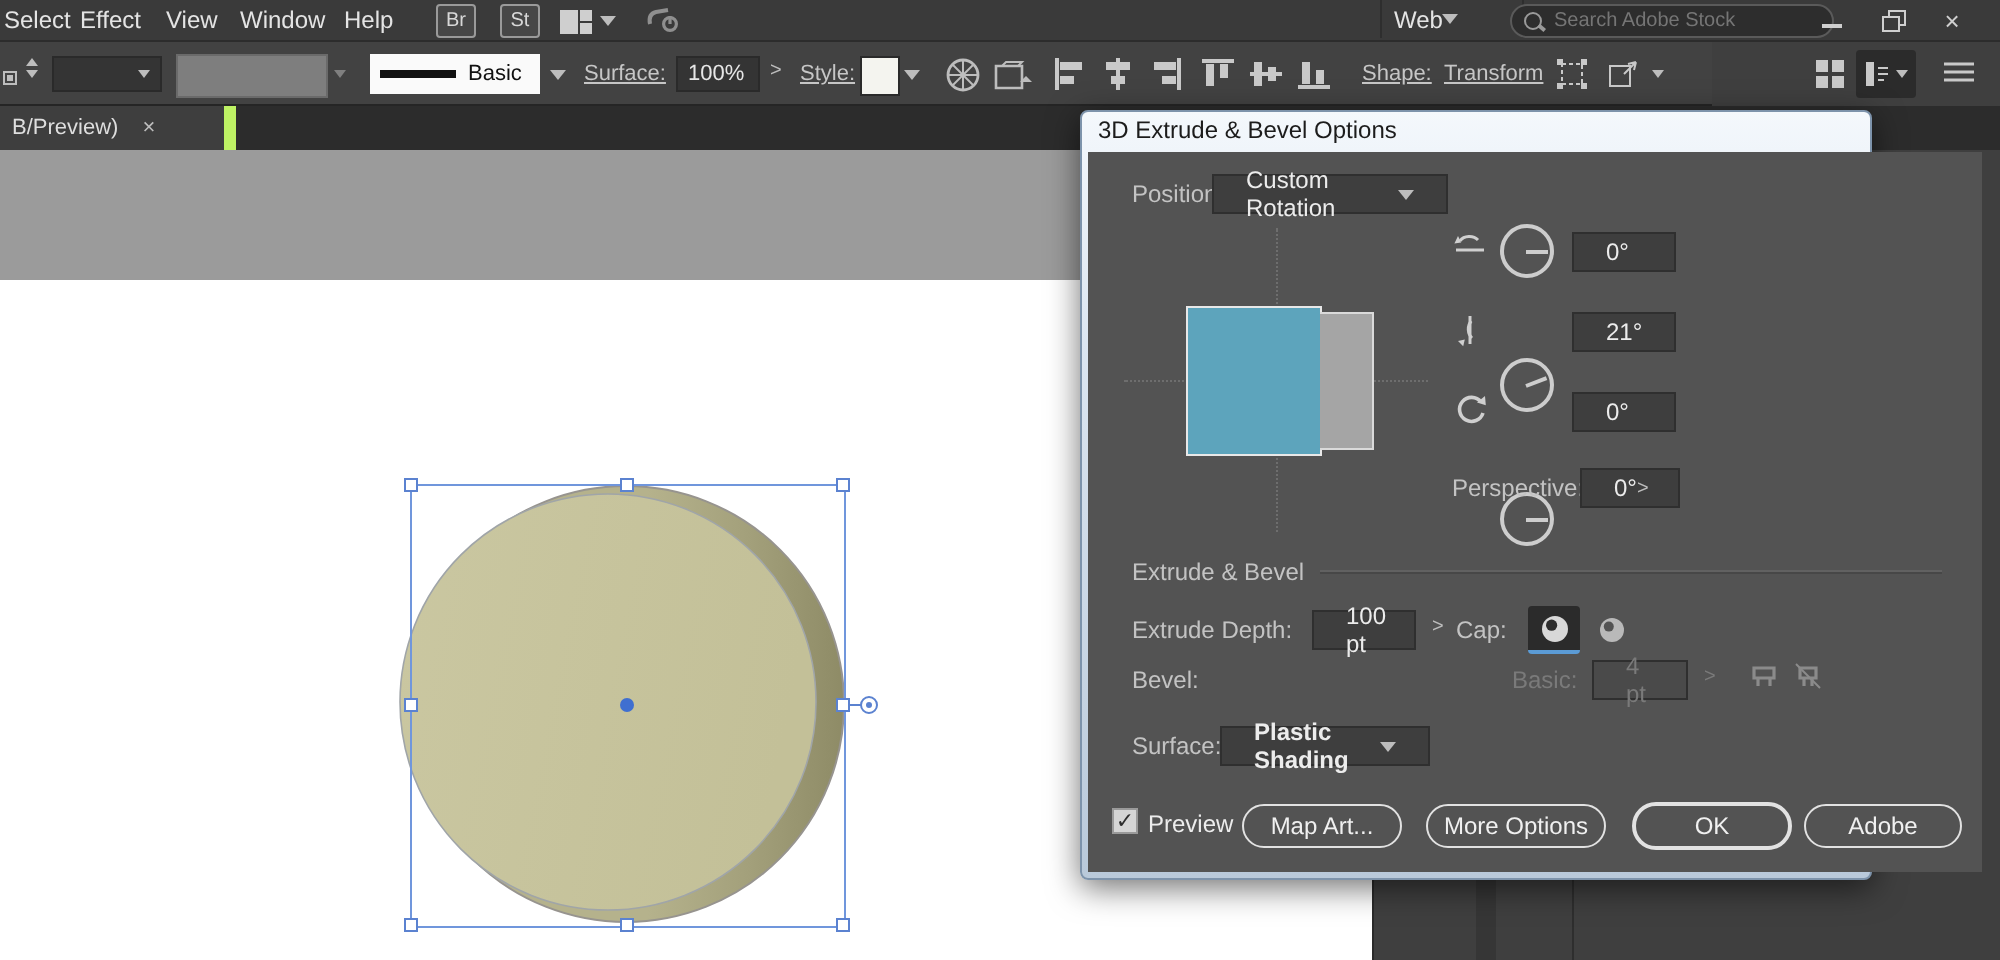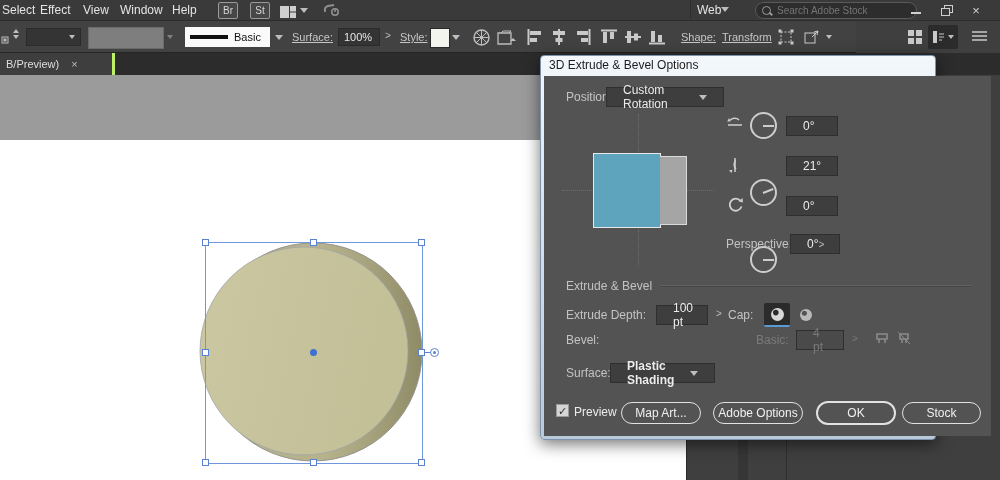--- a/index.html
+++ b/index.html
@@ -22,21 +22,21 @@
   .min-glyph{width:10px;height:1px;border-bottom:2px solid #cfcfcf;margin:10px auto 0;}
   
   #controlbar{left:0;top:21px;width:856px;height:31px;background:#424242;border-bottom:1px solid #252525;}
   .cb-lbl{color:#c6c6c6;font-size:11px;top:10px;text-decoration:underline;}
   .cb-field{background:#343434;border:1px solid #2a2a2a;color:#e6e6e6;font-size:11px;display:flex;align-items:center;padding:0 5px;box-sizing:border-box;}
   .chev-r{color:#bdbdbd;font-size:10px;}
   .icon16 svg{display:block;}
   .stepper .tri-up{width:0;height:0;border-left:3px solid transparent;border-right:3px solid transparent;border-bottom:4px solid #bdbdbd;margin-bottom:2px;}
   
   #tabbar{left:0;top:53px;width:1000px;height:22px;background:#2c2c2c;}
-  #doc-tab{left:0;top:0;width:112px;height:22px;background:#3e3e3e;display:flex;align-items:center;border-right:3px solid #bef264;}
+  #doc-tab{left:0;top:0;width:112px;height:22px;background:#3e3e3e;display:flex;align-items:center;border-right:6px solid #bef264;}
   #doc-tab span.t{color:#dedede;font-size:11px;margin-left:6px;}
   #doc-tab span.x{color:#bdbdbd;font-size:11px;margin-left:12px;}
   #pasteboard{left:0;top:75px;width:686px;height:65px;background:#9b9b9b;}
   #artboard{left:0;top:140px;width:686px;height:340px;background:#ffffff;}
   #right-panel{left:686px;top:75px;width:314px;height:405px;background:#3f3f3f;border-left:1px solid #2a2a2a;}
   .panel-strip{top:0;height:405px;background:#363636;}
   .panel-line{top:0;width:1px;height:405px;background:#2e2e2e;}
   
   #bbox{border:1px solid #7096dc;}
   .handle{width:7px;height:7px;background:#fff;border:1px solid #5b82d0;box-sizing:border-box;}
@@ -394,19 +394,19 @@
 
       <span class="abs dlbl" style="left:22px;top:290px">Surface:</span>
       <div class="abs dfield ddrop" style="left:66px;top:287px;width:105px">
         <span style="font-weight:bold">Plastic Shading</span>
         <div class="tri"></div>
       </div>
 
       <div class="abs" id="chk" style="left:12px;top:328px"><span>✓</span></div>
       <span class="abs" style="left:30px;top:329px;color:#ececec;font-size:12px">Preview</span>
       <div class="abs pill" style="left:77px;top:326px;width:80px">Map Art...</div>
-      <div class="abs pill" style="left:169px;top:326px;width:90px">Adobe Options</div>
+      <div class="abs pill" style="left:169px;top:326px;width:90px">More Options</div>
       <div class="abs pill default" style="left:272px;top:325px;width:80px">OK</div>
-      <div class="abs pill" style="left:358px;top:326px;width:79px">Stock</div>
+      <div class="abs pill" style="left:358px;top:326px;width:79px">Adobe</div>
     </div>
   </div>
 
 </div>
 
 </body></html>

